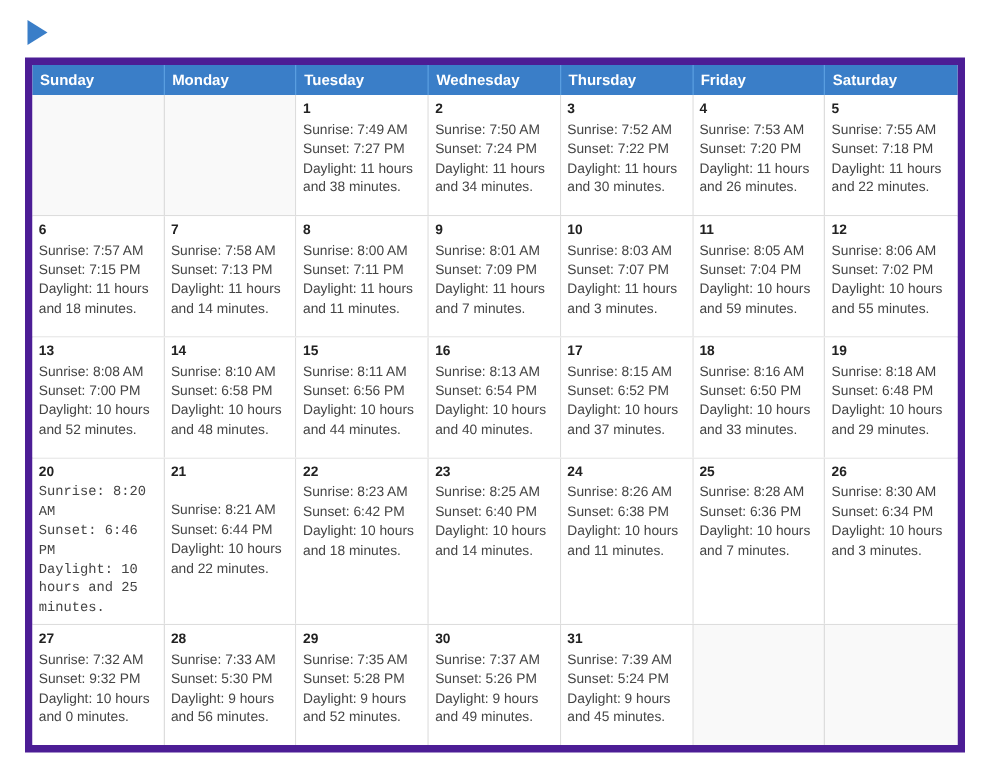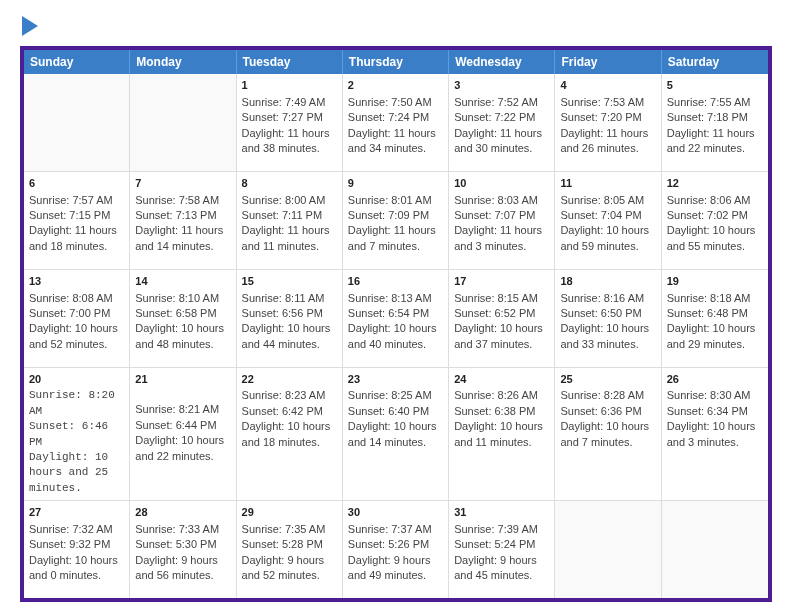--- a/index.html
+++ b/index.html
@@ -57,21 +57,21 @@
     }
     .title-block h2 {
       font-size: 16px;
       font-weight: normal;
       color: #444;
     }
     .calendar {
       flex: 1;
       display: flex;
       flex-direction: column;
-      border: 4px solid #4c1d95;
+      border: 6px solid #4c1d95;
     }
     .cal-header {
       display: grid;
       grid-template-columns: repeat(7, 1fr);
       background: #3a7ec8;
     }
     .cal-header-cell {
       color: #fff;
       font-size: 12px;
       font-weight: bold;
@@ -136,22 +136,22 @@
       <h1></h1>
       <h2></h2>
     </div>
   </div>
 
   <div class="calendar">
     <div class="cal-header" id="cal-header">
         <div class="cal-header-cell">Sunday</div>
         <div class="cal-header-cell">Monday</div>
         <div class="cal-header-cell">Tuesday</div>
+        <div class="cal-header-cell">Wednesday</div>
         <div class="cal-header-cell">Thursday</div>
-        <div class="cal-header-cell">Wednesday</div>
         <div class="cal-header-cell">Friday</div>
         <div class="cal-header-cell">Saturday</div>
       </div>
     <div class="cal-body" id="cal-body">
         <div class="cal-row">
           <div class="cal-cell empty"></div>
           <div class="cal-cell empty"></div>
           <div class="cal-cell">
             <span class="day-num">1</span>
             <div class="info" style="white-space: pre-line;">Sunrise: 7:49 AM

